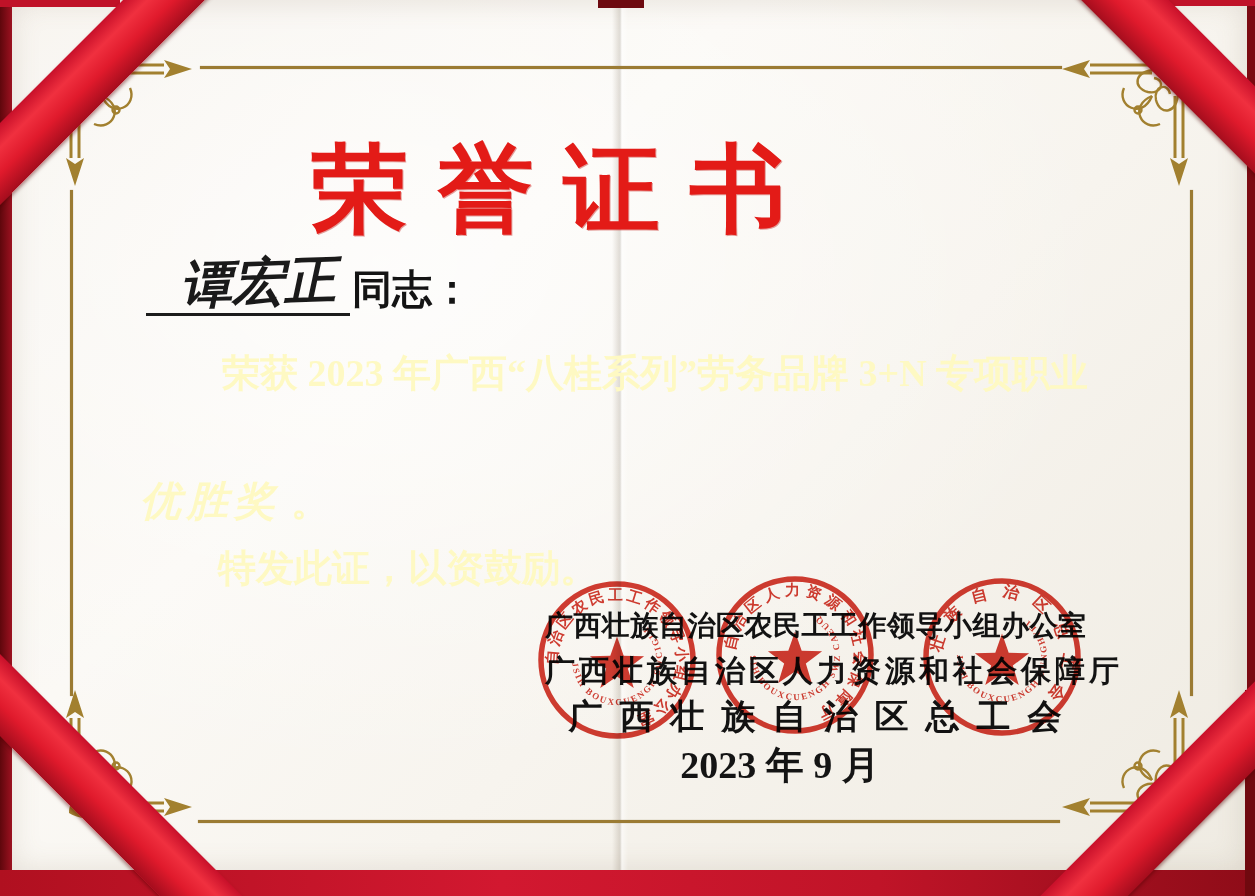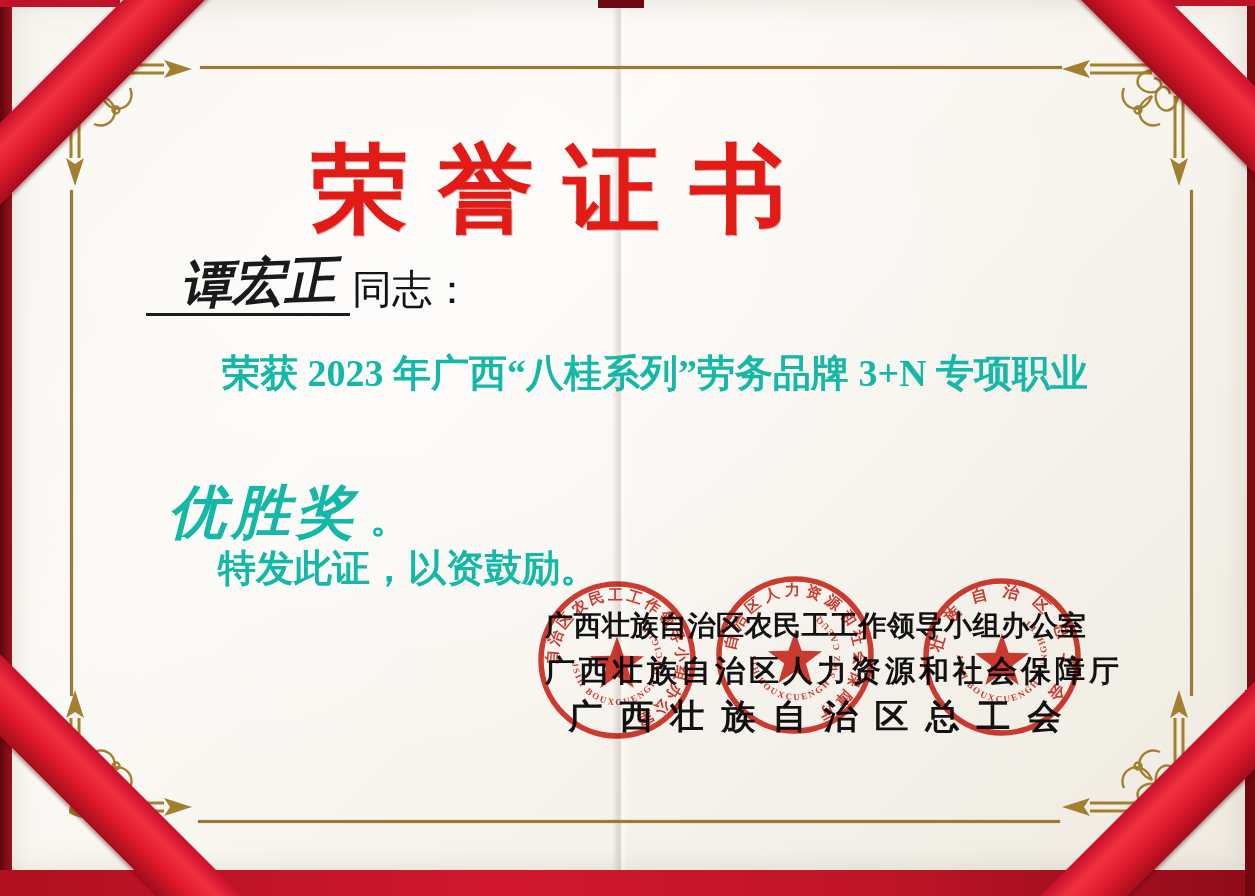--- a/index.html
+++ b/index.html
@@ -39,26 +39,26 @@
     letter-spacing:30px;padding-left:30px;box-sizing:border-box;
     text-shadow:1px 1px 0 rgba(190,20,15,.4);
     font-family:"Liberation Serif",serif;
   }
   .name{
     left:158px;top:248px;width:200px;text-align:center;
     font-size:52px;font-weight:600;font-style:italic;color:#1a1a1a;
     transform:rotate(-2deg);font-family:"DejaVu Serif",serif;
   }
   .name-underline{left:146px;top:313px;width:204px;height:3px;background:#1c1c1c;}
-  .salutation{left:352px;top:262px;font-size:40px;font-weight:normal;color:#141414;}
-  .body-line{font-size:38px;font-weight:bold;color:#14b8a6;white-space:nowrap;}
+  .salutation{left:352px;top:262px;font-size:40px;font-weight:bold;color:#141414;}
+  .body-line{font-size:38px;font-weight:bold;color:#fef9c3;white-space:nowrap;}
   .bl1{left:222px;top:348px;}
   .bl2{left:128px;top:413px;}
   .bl3{left:140px;top:474px;}
-  .award{font-size:58px;font-weight:600;font-style:italic;font-family:"DejaVu Serif",serif;letter-spacing:6px;margin-left:28px;}
+  .award{font-size:41px;font-weight:600;font-style:italic;font-family:"DejaVu Serif",serif;letter-spacing:6px;}
   .award-suffix{font-size:38px;font-weight:bold;margin-left:10px;}
   .closing{left:218px;top:543px;text-align:right;}
   .issuer{color:#121212;font-weight:bold;white-space:nowrap;text-align:center;}
   .iss1{left:545px;top:607px;width:540px;font-size:28px;letter-spacing:0.5px;}
   .iss2{left:545px;top:651px;width:540px;font-size:30px;letter-spacing:4px;}
   .iss3{left:545px;top:694px;width:540px;font-size:34px;letter-spacing:17px;padding-left:17px;box-sizing:border-box;}
   .date{left:545px;top:740px;width:470px;text-align:center;font-size:38px;font-weight:bold;color:#141414;}
   
   .seal{width:170px;height:170px;mix-blend-mode:multiply;opacity:.9;}
   .seal-1{left:532px;top:575px;}
@@ -187,20 +187,21 @@
   <div class="abs name-underline"></div>
   <div class="abs salutation">同志：</div>
 
   <div class="abs body-line bl1">荣获 2023 年广西“八桂系列”劳务品牌 3+N 专项职业</div>
   <div class="abs body-line bl3"><span class="award">优胜奖</span><span class="award-suffix">。</span></div>
   <div class="abs body-line closing">特发此证，以资鼓励。</div>
 
   <div class="abs issuer iss1">广西壮族自治区农民工工作领导小组办公室</div>
   <div class="abs issuer iss2">广西壮族自治区人力资源和社会保障厅</div>
   <div class="abs issuer iss3">广西壮族自治区总工会</div>
+  <div class="abs date">2023 年 9 月</div>
 
   <svg class="abs seal seal-1" viewBox="0 0 170 170">
     <defs>
       <path id="s1cn" d="M25,85 A60,60 0 1,1 145,85 A60,60 0 1,1 25,85"></path>
       <path id="s1lat" d="M40,85 A45,45 0 1,0 130,85 A45,45 0 1,0 40,85"></path>
     </defs>
     <circle cx="85" cy="85" r="76" fill="none" stroke="#cf271b" stroke-width="5.5"></circle>
     <g>
       <polygon transform="translate(85,90) scale(0.95)" fill="#cf271b" points="0,-30 7.05,-9.71 28.53,-9.27 11.41,3.71 17.63,24.27 0,12 -17.63,24.27 -11.41,3.71 -28.53,-9.27 -7.05,-9.71"></polygon>
     </g>

